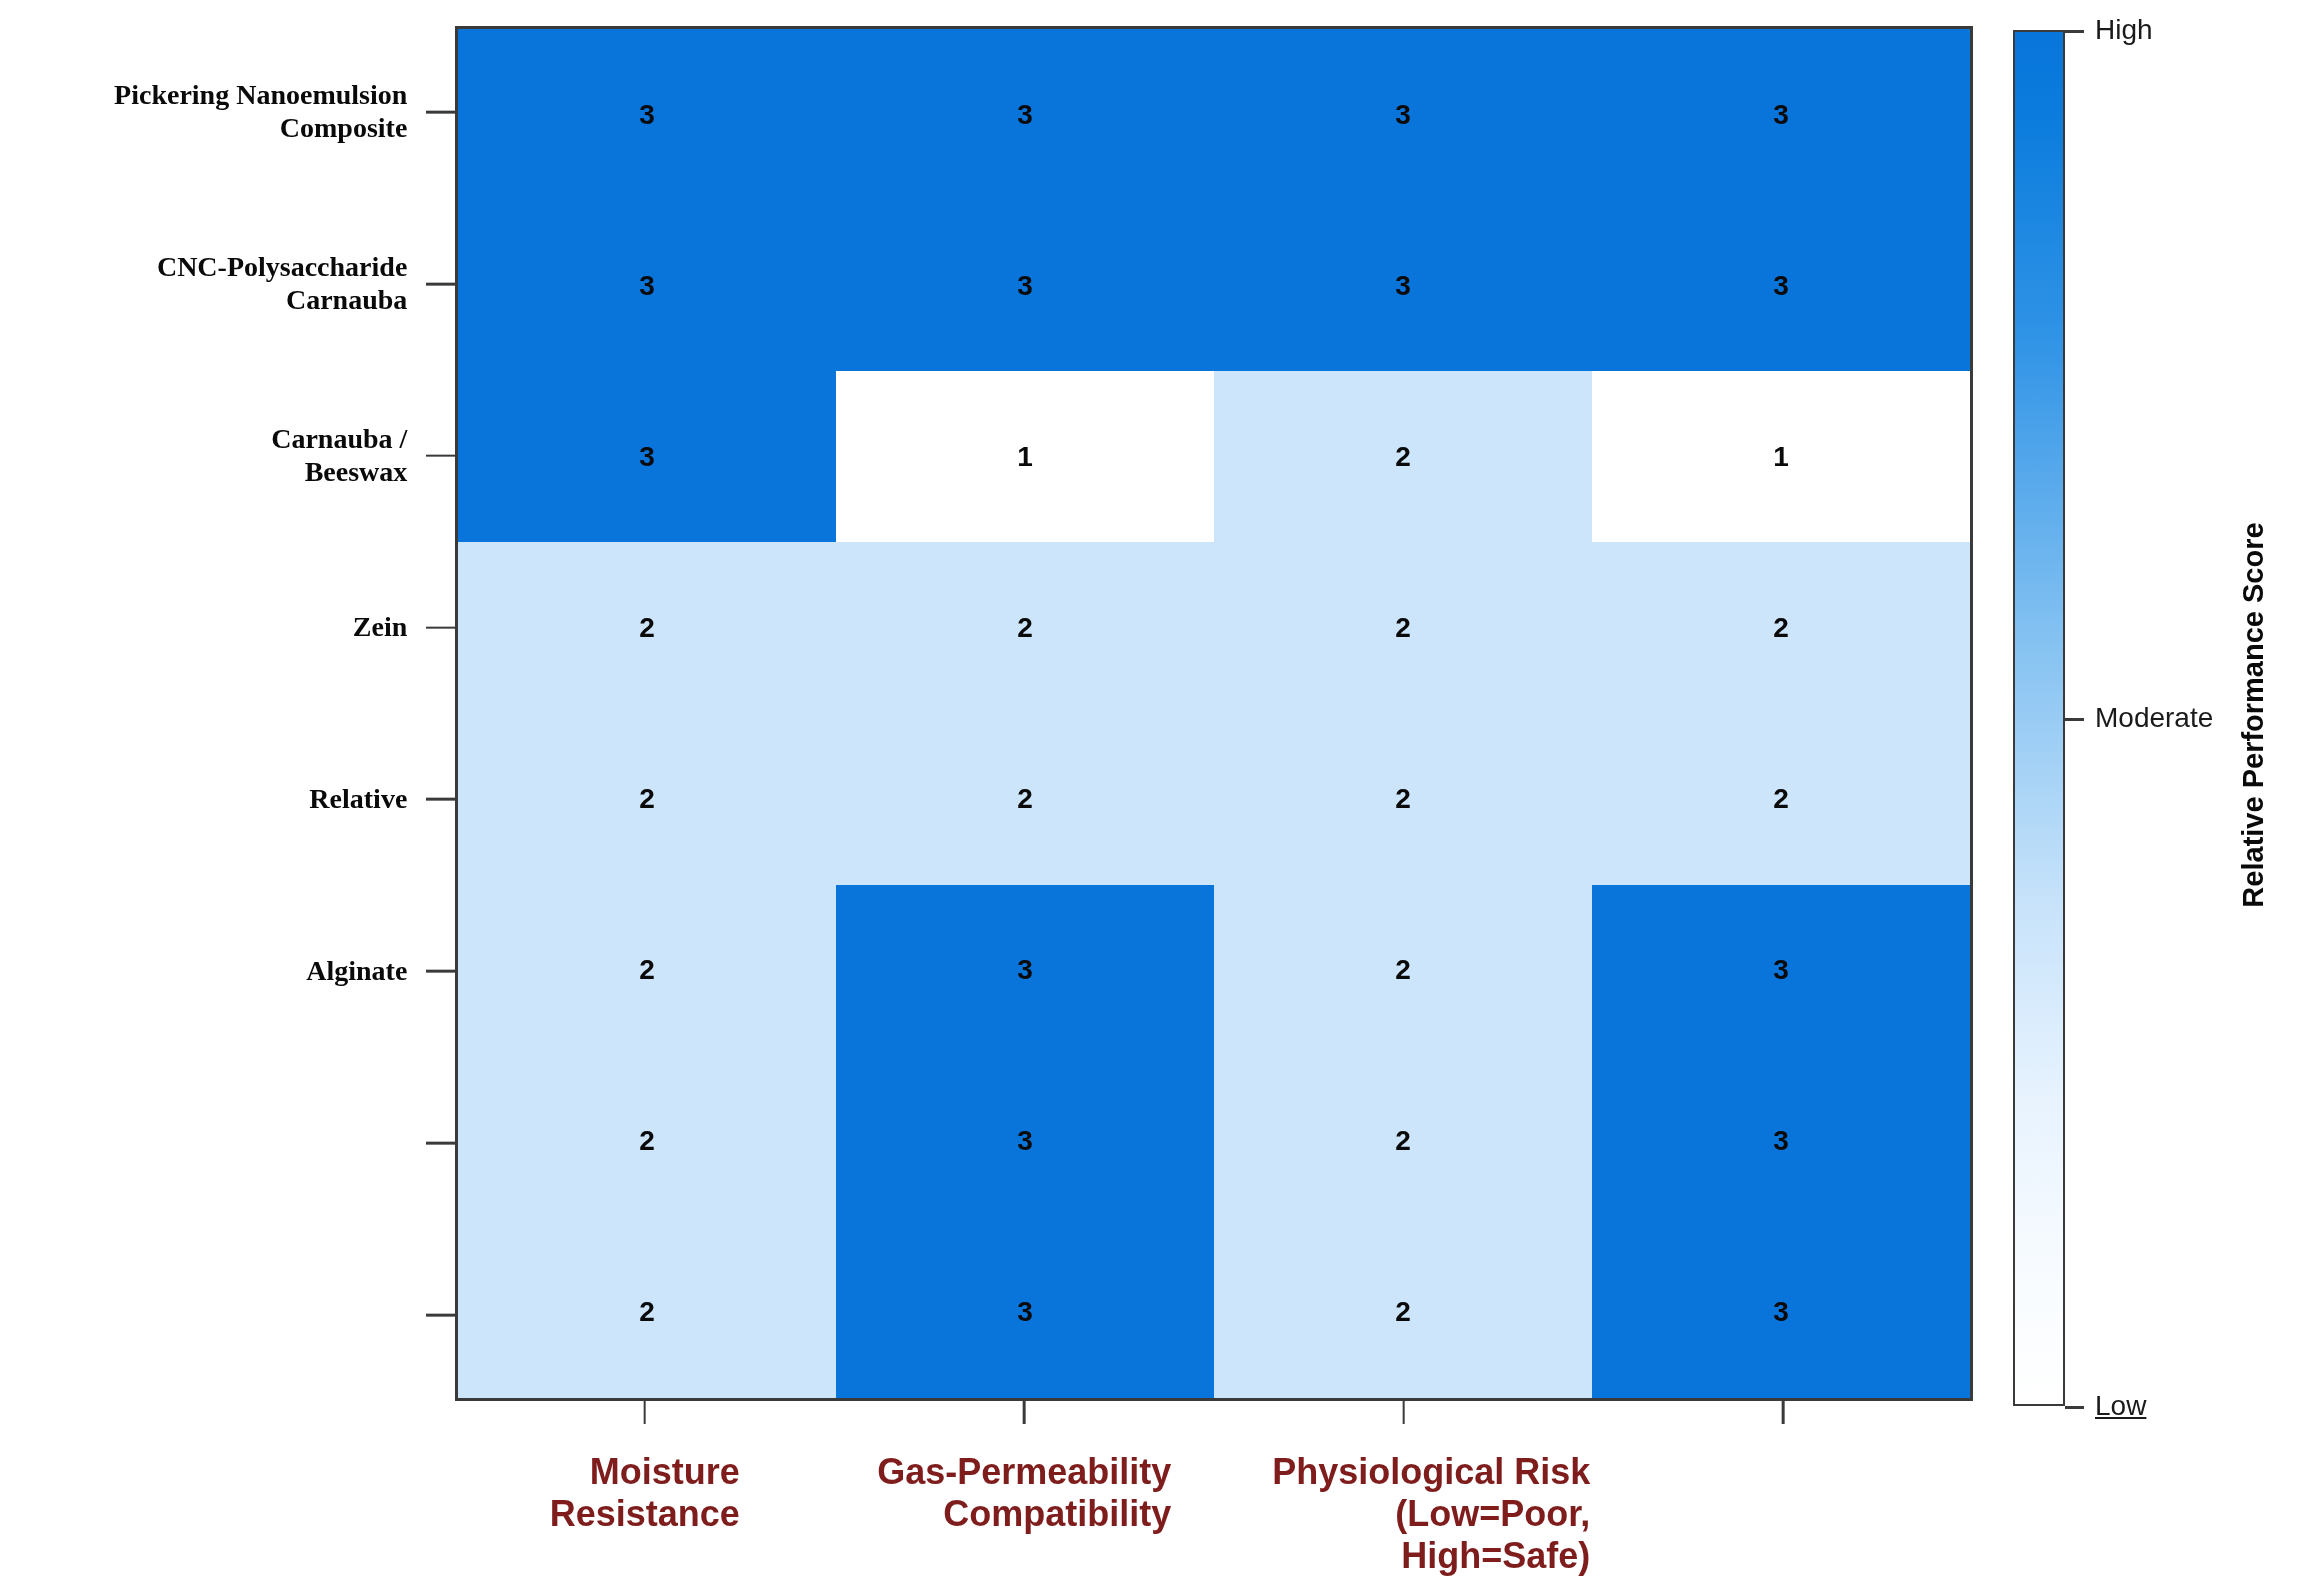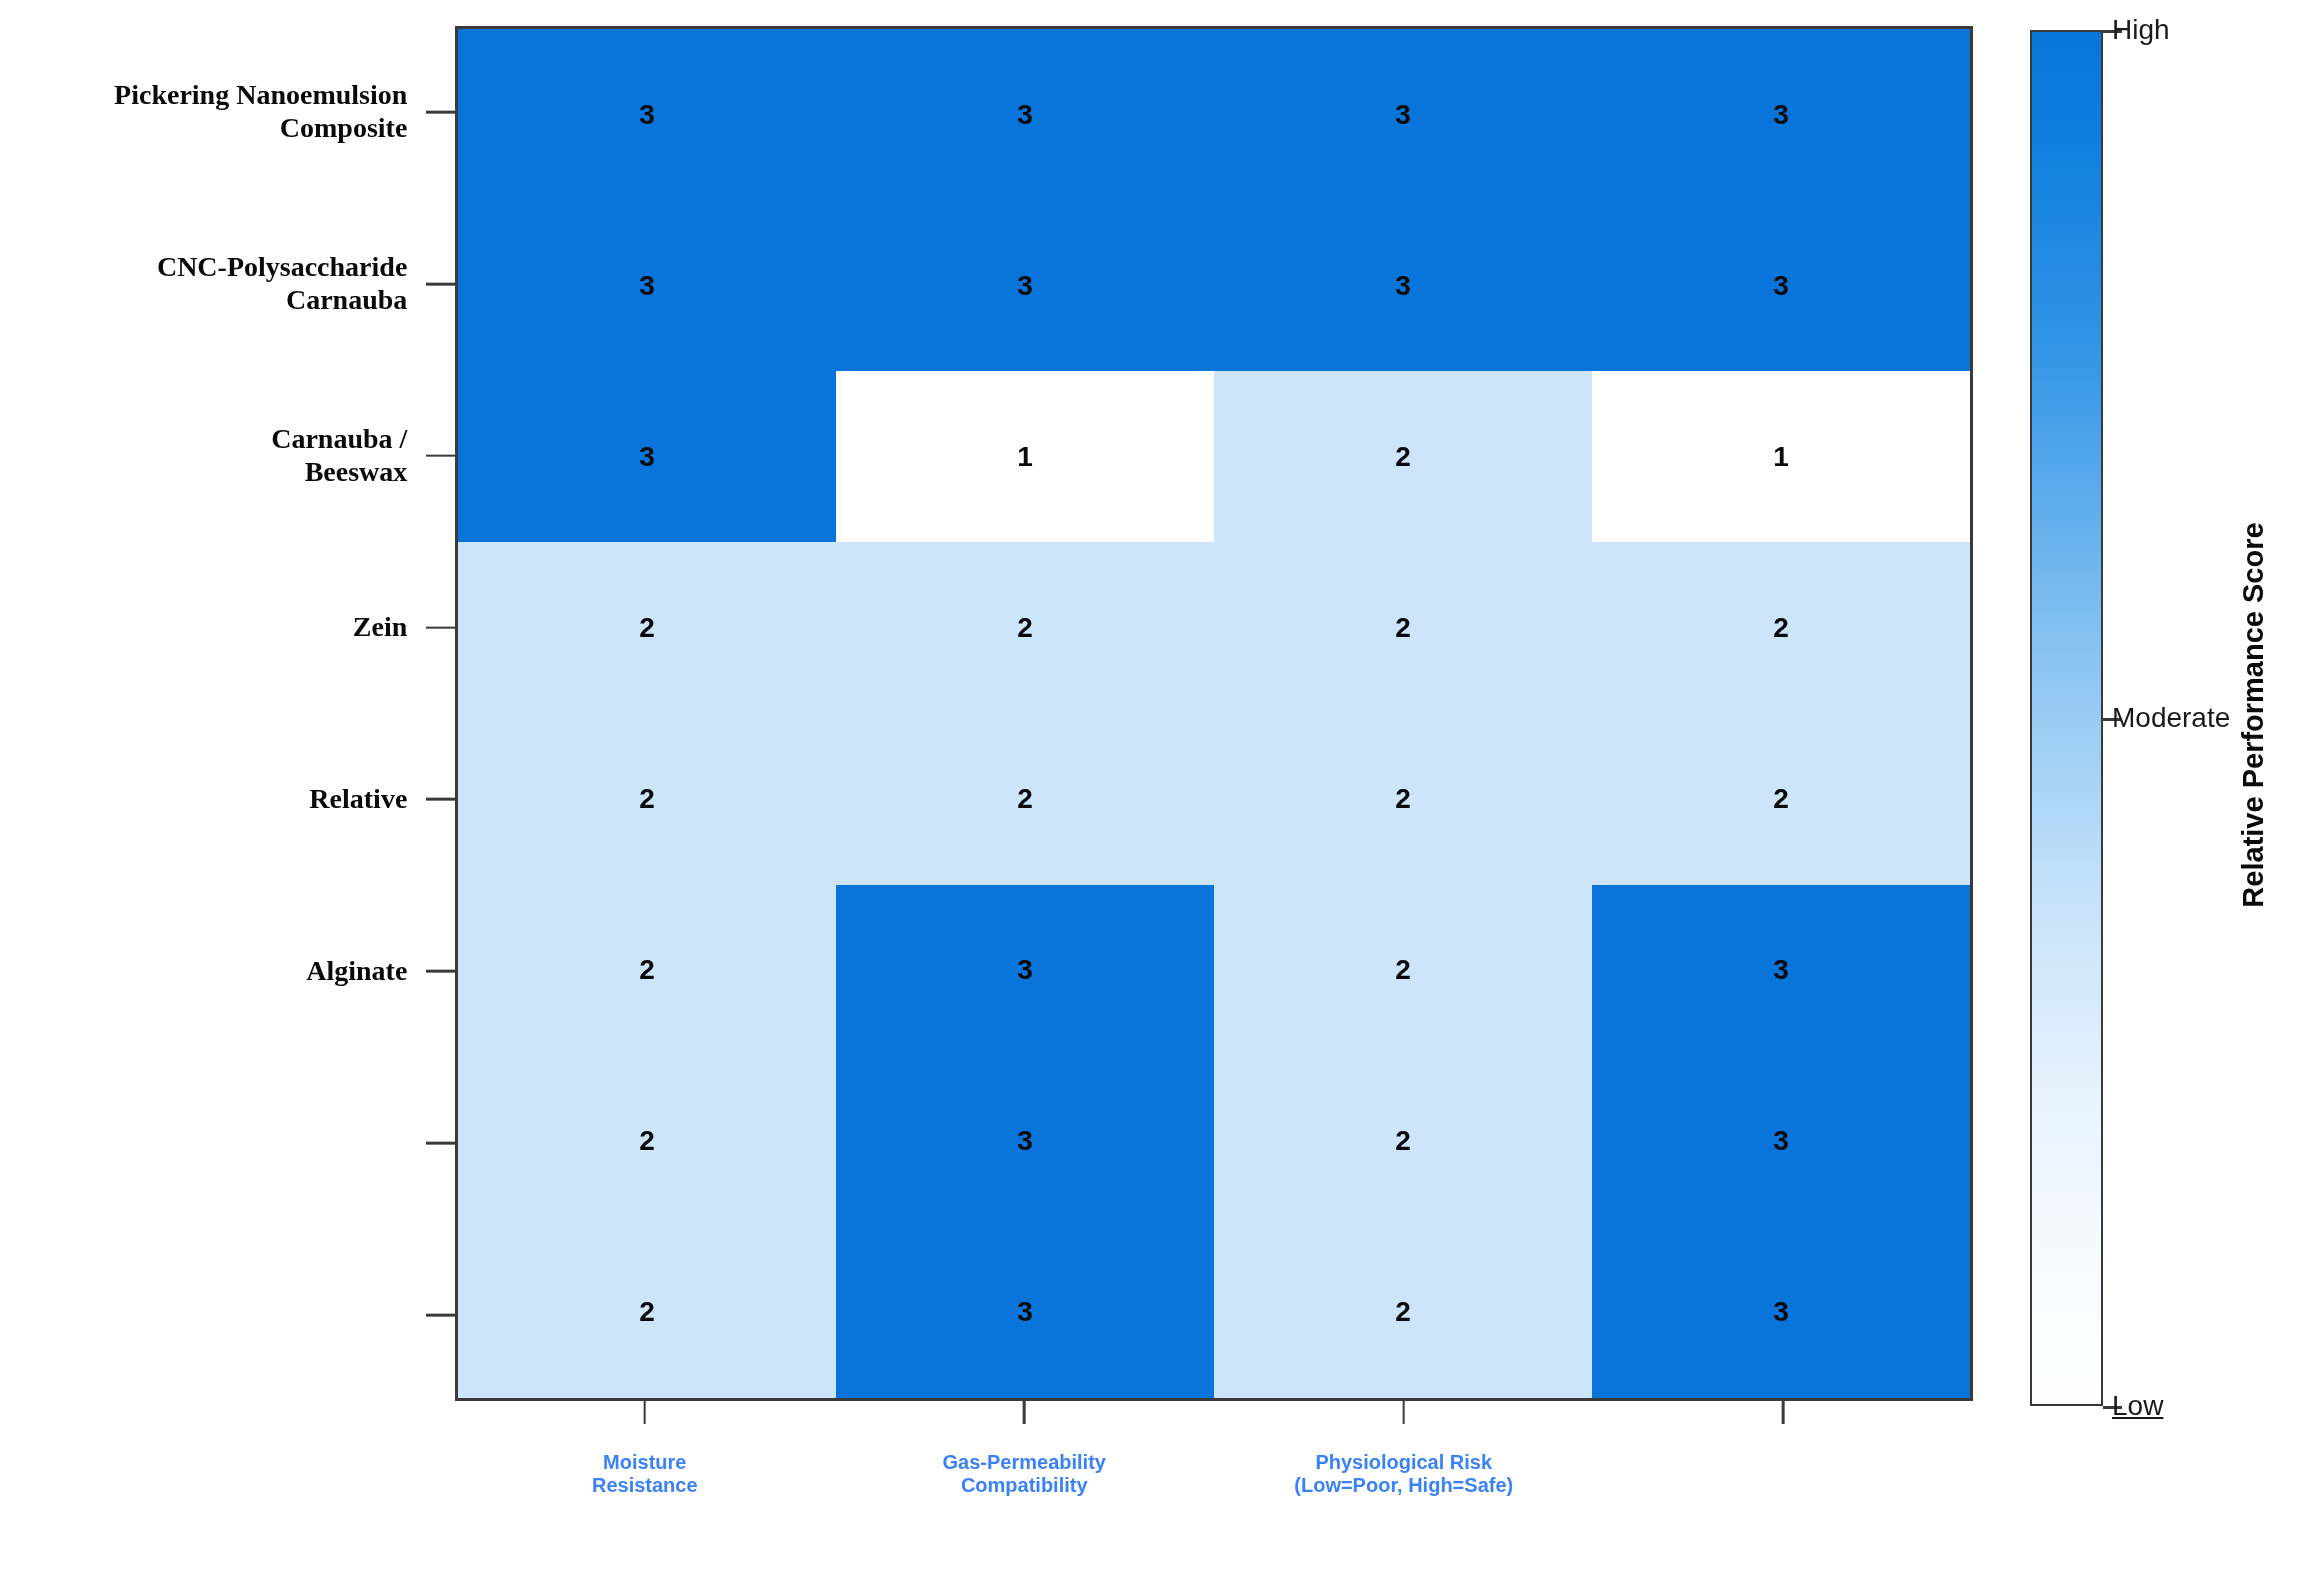--- a/index.html
+++ b/index.html
@@ -124,38 +124,37 @@
     top: 1451px;
     width: 1518px;
     height: 124px;
     display: grid;
     grid-template-columns: repeat(4, 1fr);
   }
   .xlabel {
     display: flex;
     align-items: flex-start;
     justify-content: center;
-    text-align: center;
-    font-size: 20px;
+    text-align: right;
+    font-size: 36px;
     font-weight: bold;
-    color: #3b82f6;
+    color: #7f1d1d;
     line-height: 1.16;
     white-space: pre-line;
     padding: 0 3.2px;
     box-sizing: border-box;
   }
 
   
   #colorbar-wrap {
     position: absolute;
     left: 2013px;
     top: 30px;
-    width: 73px;
+    width: 52px;
     height: 1376px;
-    margin-left: 17px;
   }
   #colorbar-gradient {
     position: absolute;
     left: 0; top: 0;
     width: 100%;
     height: 100%;
     border: 2.7px solid #3a3a3a;
     box-sizing: border-box;
     background: linear-gradient(to bottom, #0875db 0%, #0b7cdd 6%, #2f93e6 22%, #87c3f2 45%, #c6e2fa 63%, #e8f3fe 78%, #f7fbff 90%, #ffffff 100%);
   }

